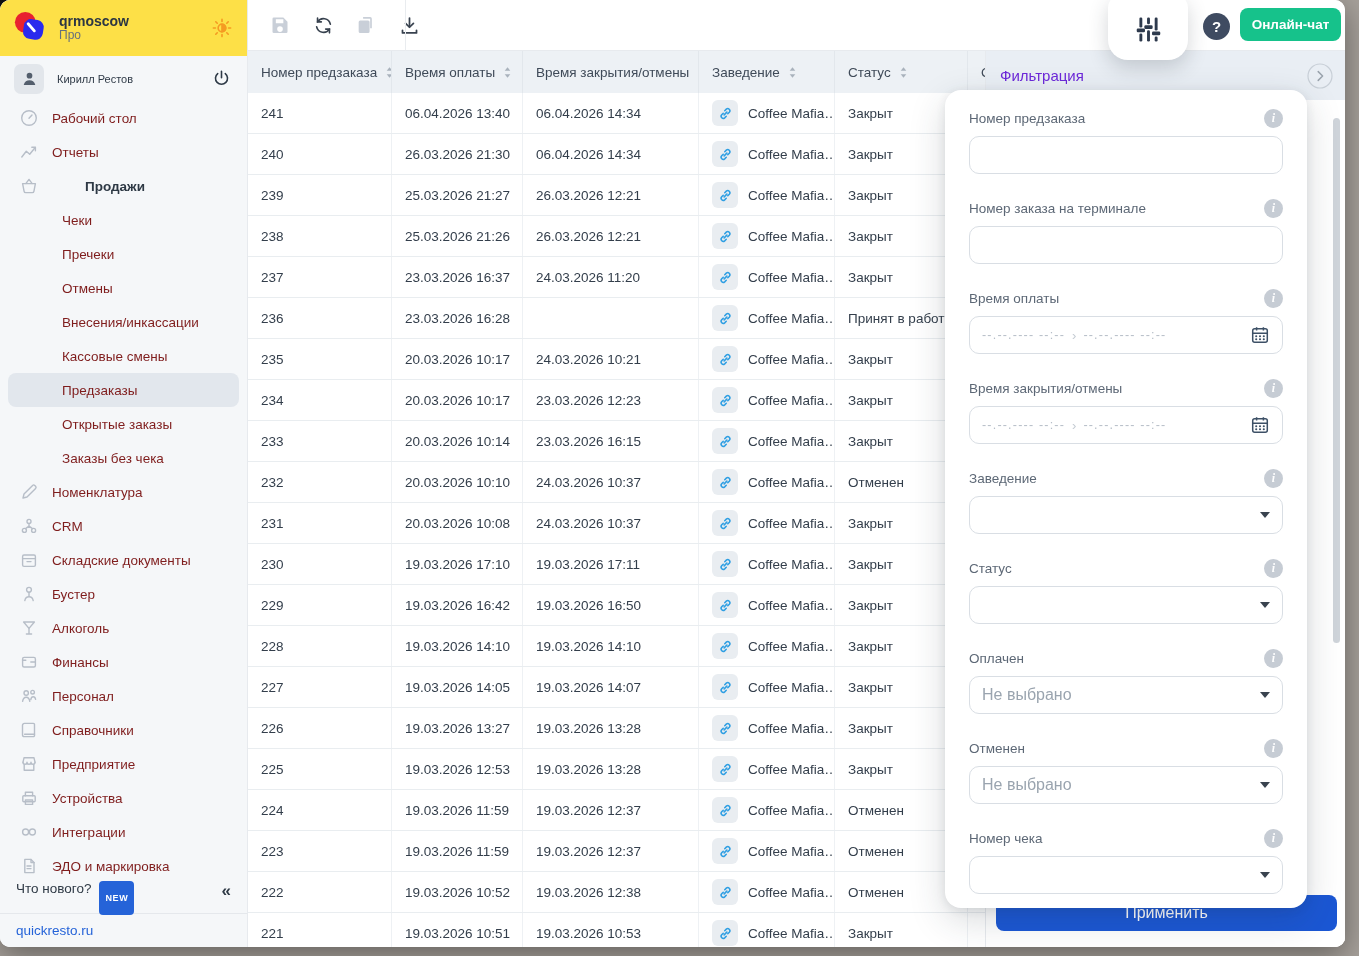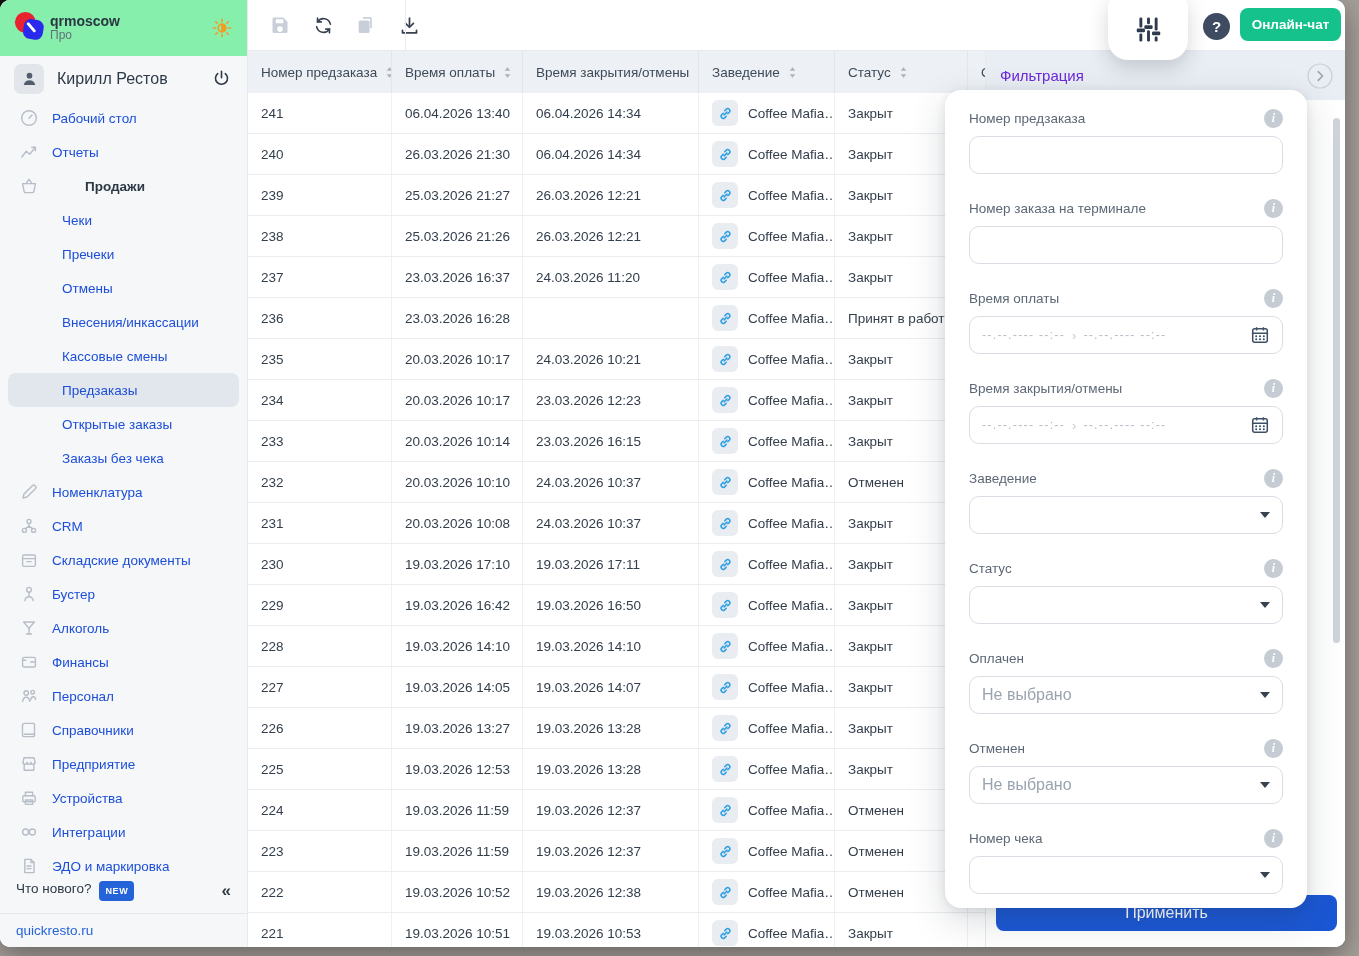--- a/index.html
+++ b/index.html
@@ -6,38 +6,38 @@
   body{
     width:1359px;height:956px;position:relative;overflow:hidden;
     background:linear-gradient(135deg,#101010 0%,#3c3935 6%,#8d8882 18%,#a6a09a 34%,#a6a09a 100%);
     font-family:"Liberation Sans",sans-serif;
     -webkit-font-smoothing:antialiased;
   }
   .window{position:absolute;left:0;top:0;width:1345px;height:947px;background:#fff;
     border-radius:10px;overflow:hidden;box-shadow:0 8px 30px rgba(0,0,0,.4);}
   
   .sidebar{position:absolute;left:0;top:0;width:248px;height:100%;background:#f5f7f9;border-right:1px solid #e7eaee;box-sizing:border-box;}
-  .side-header{height:56px;background:#86efac;display:flex;align-items:center;padding:0 14px 0 12px;}
+  .side-header{height:56px;background:#fde047;display:flex;align-items:center;padding:0 14px 0 12px;gap:9px;}
   .brand-txt{line-height:1.15;}
   .brand-name{font-weight:700;font-size:14px;color:#2c3643;}
   .brand-plan{font-size:12px;color:#66707d;}
   .sun{margin-left:auto;display:flex;cursor:pointer;}
   .user-row{height:45px;display:flex;align-items:center;padding:0 16px 0 14px;gap:13px;}
   .avatar{width:30px;height:30px;border-radius:7px;background:#e2e6eb;display:flex;align-items:center;justify-content:center;}
-  .user-name{font-size:16px;color:#2f3a47;}
+  .user-name{font-size:11px;color:#2f3a47;}
   .power{margin-left:auto;display:flex;cursor:pointer;}
   .menu{position:absolute;top:101px;left:0;right:0;bottom:62px;overflow:hidden;}
-  .menu-item{height:34px;display:flex;align-items:center;gap:14px;padding:0 10px 0 20px;font-size:13.5px;color:#1d4ed8;cursor:pointer;}
+  .menu-item{height:34px;display:flex;align-items:center;gap:14px;padding:0 10px 0 20px;font-size:13.5px;color:#7f1d1d;cursor:pointer;}
   .menu-item .mi-icon{width:18px;height:18px;flex:none;display:flex;align-items:center;justify-content:center;color:#b7bec8;}
   .menu-item.sub{padding-left:62px;}
   .menu-item.bold{font-weight:700;color:#2e3945;gap:47px;}
   .menu-item.selected{background:#e2e7ed;border-radius:8px;margin:0 8px;padding-left:54px;}
   .side-footer{position:absolute;bottom:0;left:0;right:0;background:#f5f7f9;}
   .whatsnew{height:32px;display:flex;align-items:flex-start;padding:0 16px;gap:8px;font-size:13.5px;color:#2e3945;}
-  .badge{background:#2563d8;color:#fff;font-size:9px;font-weight:700;padding:5px 6px;border-radius:4px;letter-spacing:.6px;}
+  .badge{background:#2563d8;color:#fff;font-size:9px;font-weight:700;padding:12px 6px;border-radius:4px;letter-spacing:.6px;}
   .collapse{margin-left:auto;font-size:17px;color:#2e3945;cursor:pointer;font-weight:700;}
   .site{height:33px;border-top:1px solid #e5e8ec;display:flex;align-items:center;padding:0 16px;font-size:13.5px;color:#2563d8;cursor:pointer;}
   
   .toolbar{position:absolute;left:248px;top:0;right:0;height:51px;background:#fff;border-bottom:1px solid #e7eaee;display:flex;align-items:center;padding-left:20px;gap:19px;box-sizing:border-box;}
   .tool-btn{display:flex;align-items:center;justify-content:center;width:24px;height:24px;cursor:pointer;}
   .tool-btn.dark{color:#38424f;}
   .tool-btn.disabled{color:#c9cfd8;cursor:default;}
   .toolbar-divider{position:absolute;left:405px;top:0;width:1px;height:51px;background:#e9ecef;}
   
   .thead{position:absolute;left:248px;top:51px;right:0;height:42px;background:#edf1f5;display:grid;grid-template-columns:144px 131px 176px 136px 133px 1fr;box-sizing:border-box;}

